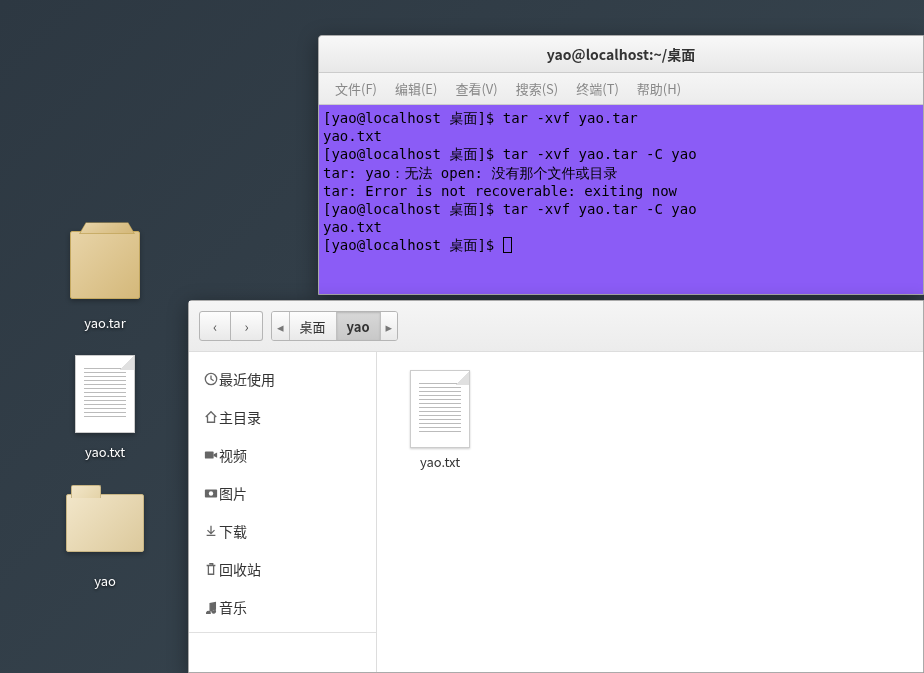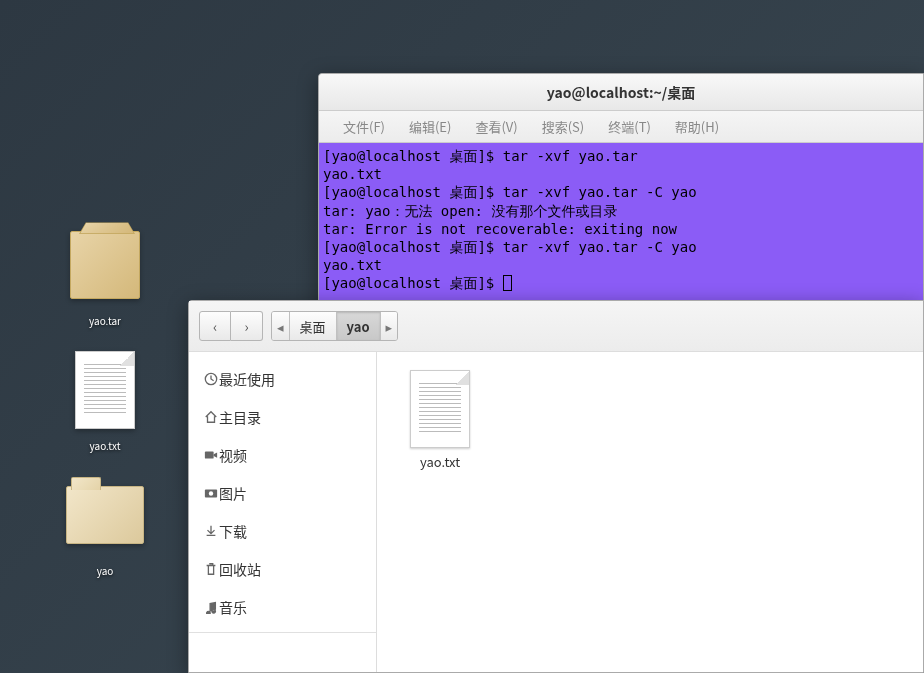--- a/index.html
+++ b/index.html
@@ -31,21 +31,21 @@
 .icon-visual {
   width: 80px;
   height: 80px;
   margin-bottom: 8px;
   display: flex;
   align-items: center;
   justify-content: center;
 }
 .icon-label {
   color: #fff;
-  font-size: 10px;
+  font-size: 13px;
   text-shadow: 0 1px 3px rgba(0,0,0,0.8);
 }
 
 
 .archive-icon {
   width: 70px; height: 68px;
   background: linear-gradient(135deg, #e8d4a8 0%, #d4b87a 100%);
   border: 1px solid #c4a860;
   border-radius: 2px;
   position: relative;
@@ -110,38 +110,37 @@
   left: 318px;
   top: 35px;
   right: 0;
   height: 260px;
   background: #fff;
   border: 1px solid #aaa;
   border-radius: 4px 0 0 0;
   box-shadow: 0 5px 20px rgba(0,0,0,0.4);
   display: flex;
   flex-direction: column;
-  margin-top: 38px;
 }
 .titlebar {
   background: linear-gradient(to bottom, #f8f8f8, #e8e8e8);
   padding: 8px;
   text-align: center;
   border-bottom: 1px solid #ccc;
   border-radius: 4px 0 0 0;
   font-size: 14px;
   font-weight: bold;
   color: #333;
 }
 .menubar {
   background: linear-gradient(to bottom, #f5f5f5, #ececec);
-  padding: 4px 20px;
+  padding: 4px 12px;
   border-bottom: 1px solid #ccc;
   display: flex;
-  gap: 16px;
+  gap: 10px;
 }
 .menubar span {
   font-size: 13px;
   color: #888;
   padding: 2px 4px;
   cursor: pointer;
 }
 .terminal-body {
   flex: 1;
   background: #8b5cf6;

